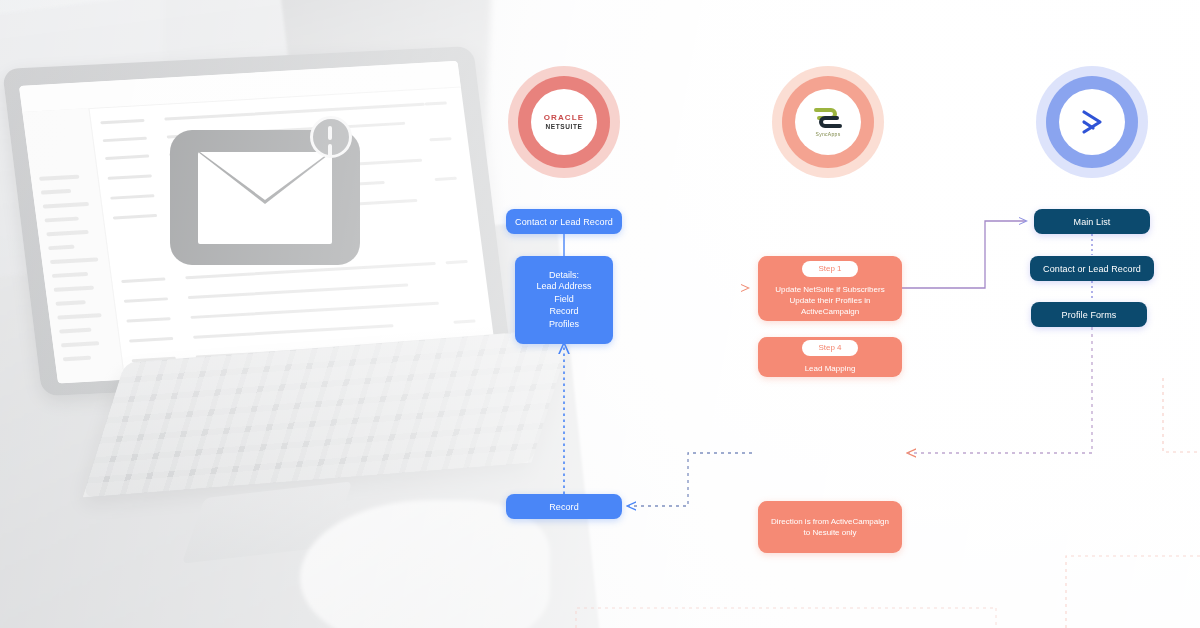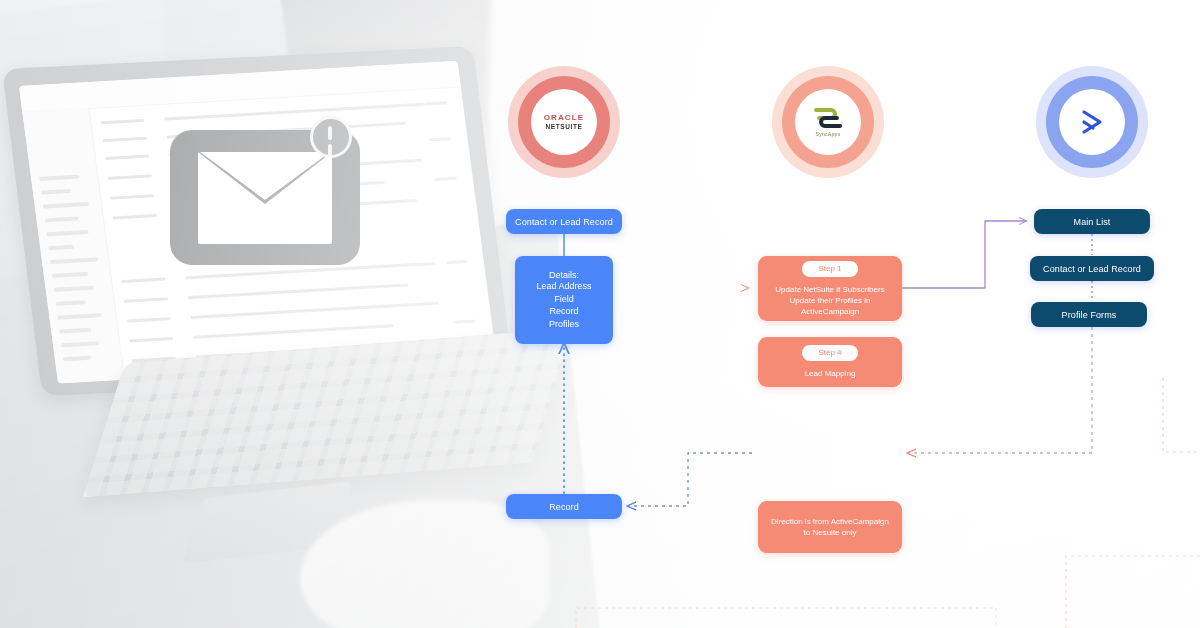--- a/index.html
+++ b/index.html
@@ -256,21 +256,21 @@
 
   <div class="node blue" style="left:506px;top:494px;width:116px;height:25px;">
     <span class="lbl">Record</span>
   </div>
 
   <div class="node salmon" style="left:758px;top:256px;width:144px;height:65px;padding:8px 9px;">
     <span class="pill">Step 1</span>
     <span class="lbl-sm">Update NetSuite if Subscribers Update their Profiles in ActiveCampaign</span>
   </div>
 
-  <div class="node salmon" style="left:758px;top:337px;width:144px;height:50px;padding:0 9px;">
+  <div class="node salmon" style="left:758px;top:337px;width:144px;height:40px;padding:0 9px;">
     <span class="pill">Step 4</span>
     <span class="lbl-sm">Lead Mapping</span>
   </div>
 
 
   <div class="node salmon" style="left:758px;top:501px;width:144px;height:52px;padding:6px 10px;">
     <span class="lbl-sm">Direction is from ActiveCampaign to Nesuite only</span>
   </div>
 
   <div class="node purple" style="left:1034px;top:209px;width:116px;height:25px;">

